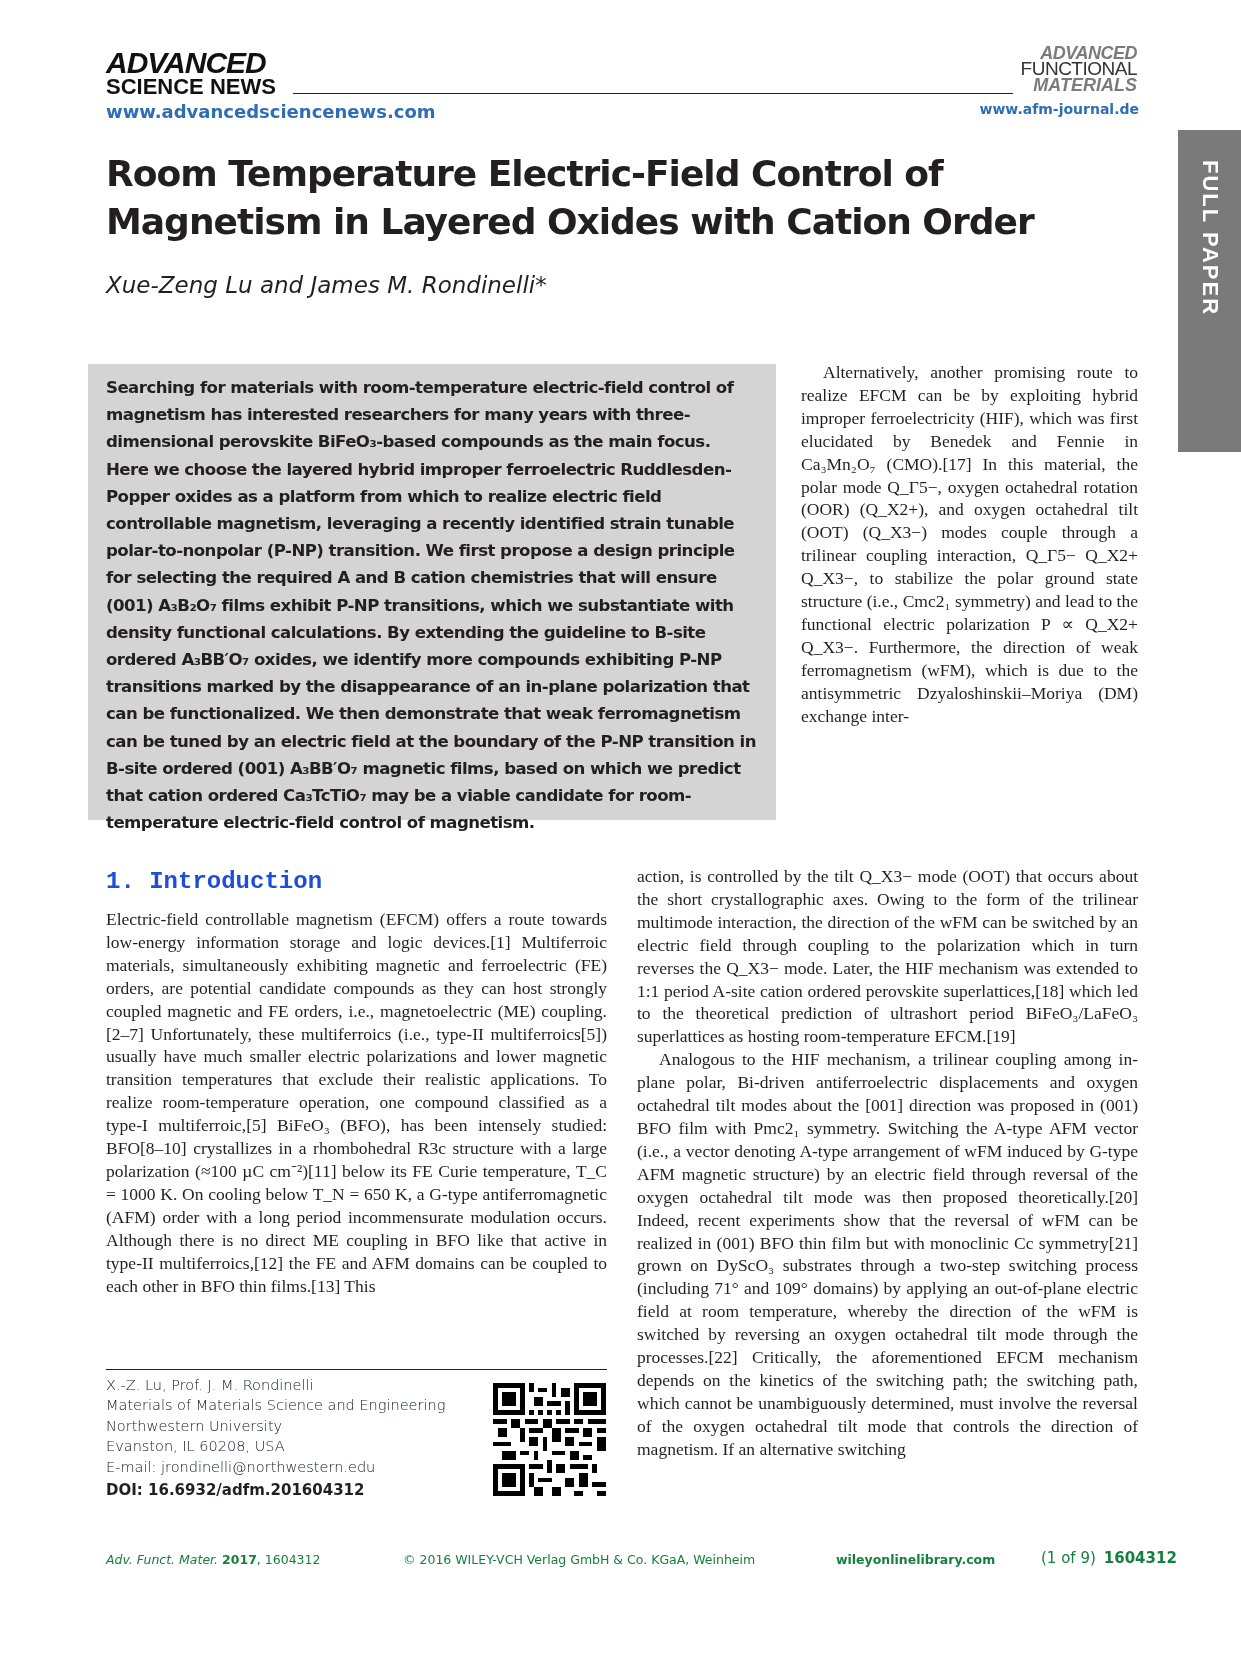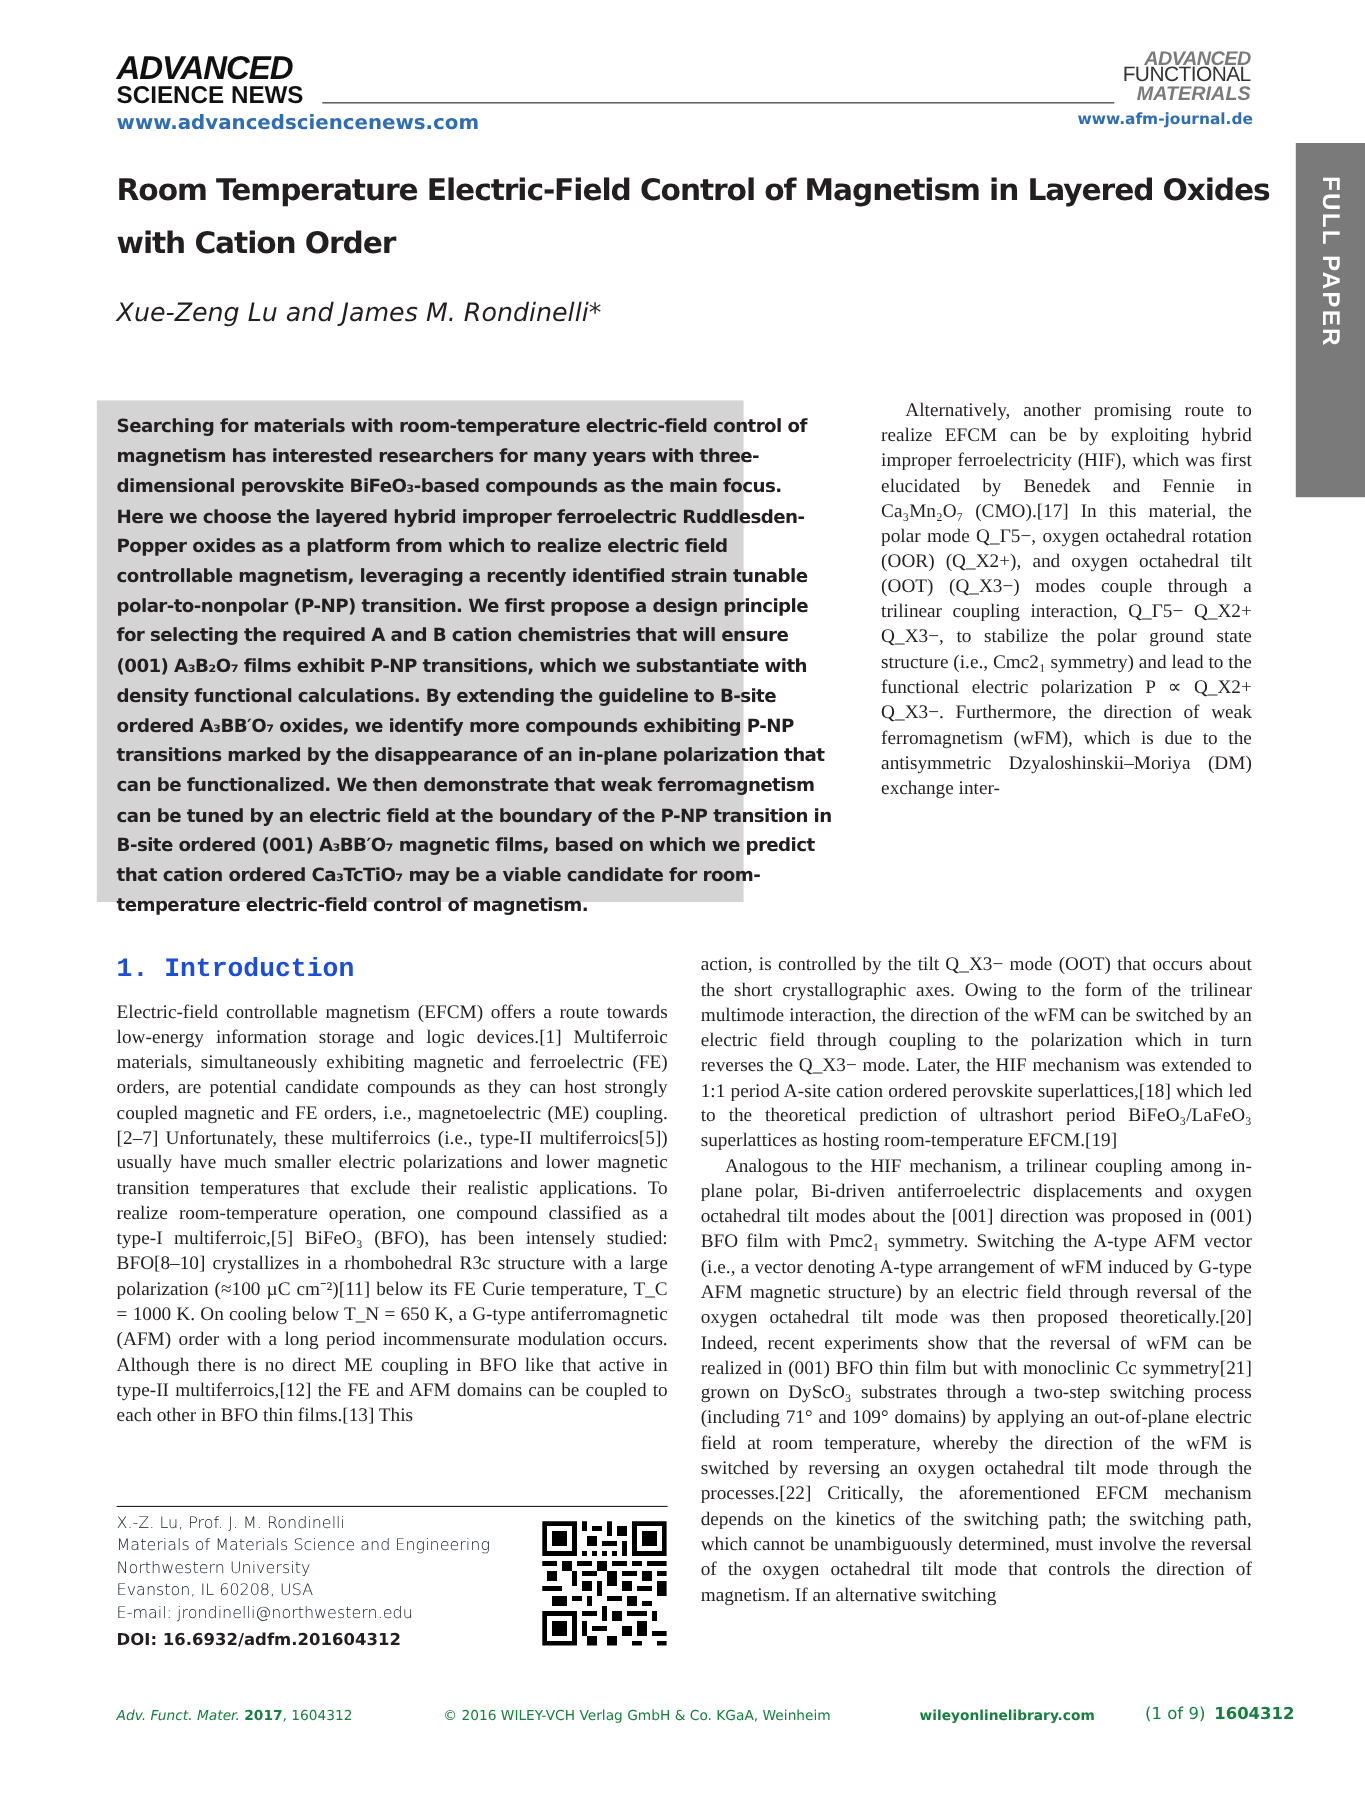--- a/index.html
+++ b/index.html
@@ -14,25 +14,25 @@
   .afm-logo { position: absolute; right: 104px; top: 45px; text-align: right; font-family: "Liberation Sans", sans-serif; line-height: 16px; }
   .afm-l1 { font-size: 18px; font-weight: 900; font-style: italic; color: #7b7b7b; letter-spacing: -0.5px; }
   .afm-l2 { font-size: 19px; font-weight: 400; color: #333; letter-spacing: -0.5px; }
   .afm-l3 { font-size: 18px; font-weight: 900; font-style: italic; color: #7b7b7b; letter-spacing: 0px; }
   .afm-url { position: absolute; right: 102px; top: 101px; font-family: "DejaVu Sans", sans-serif; font-size: 14px; font-weight: bold; color: #2f6db5; }
 
   .side-tab { position: absolute; left: 1178px; top: 130px; width: 63px; height: 322px; background: #7a7a7a; }
   .side-tab-text { position: absolute; left: 50%; top: 30px; transform: translateX(-50%); writing-mode: vertical-rl; font-family: "Liberation Sans", sans-serif; font-weight: 900; font-size: 22px; color: #ffffff; letter-spacing: 2px; }
 
   
-  .title { position: absolute; left: 106px; top: 150px; width: 1060px; font-family: "DejaVu Sans", sans-serif; font-size: 27px; font-weight: 600; line-height: 48px; color: #231f20; letter-spacing: -1px; }
+  .title { position: absolute; left: 106px; top: 150px; width: 1060px; font-family: "DejaVu Sans", sans-serif; font-size: 36px; font-weight: 600; line-height: 48px; color: #231f20; letter-spacing: -1px; }
   .authors { position: absolute; left: 106px; top: 272px; font-family: "DejaVu Sans", sans-serif; font-style: italic; font-size: 23px; color: #231f20; font-weight: 300; }
 
   
-  .abstract { position: absolute; left: 88px; top: 364px; width: 588px; height: 456px; background: #d4d4d4; }
+  .abstract { position: absolute; left: 88px; top: 364px; width: 688px; height: 456px; background: #d4d4d4; }
   .abstract-text { position: absolute; left: 18px; top: 10px; width: 650px; font-family: "DejaVu Sans", sans-serif; font-weight: 600; font-size: 16.6px; line-height: 27.2px; color: #231f20; letter-spacing: -0.55px; }
 
   
   .body-text { font-family: "Liberation Serif", serif; font-size: 17.5px; line-height: 22.9px; color: #231f20; text-align: justify; }
   .col-right-top { position: absolute; left: 801px; top: 361px; width: 337px; }
   .col-right-full { position: absolute; left: 637px; top: 865px; width: 501px; }
   .col-left { position: absolute; left: 106px; top: 908px; width: 501px; }
   .para { margin: 0; }
   .para.indent { text-indent: 22px; }
   .section-heading { position: absolute; left: 106px; top: 868px; font-family: Liberation Mono, monospace; font-size: 24px; font-weight: 600; color: #1d4ed8; }

